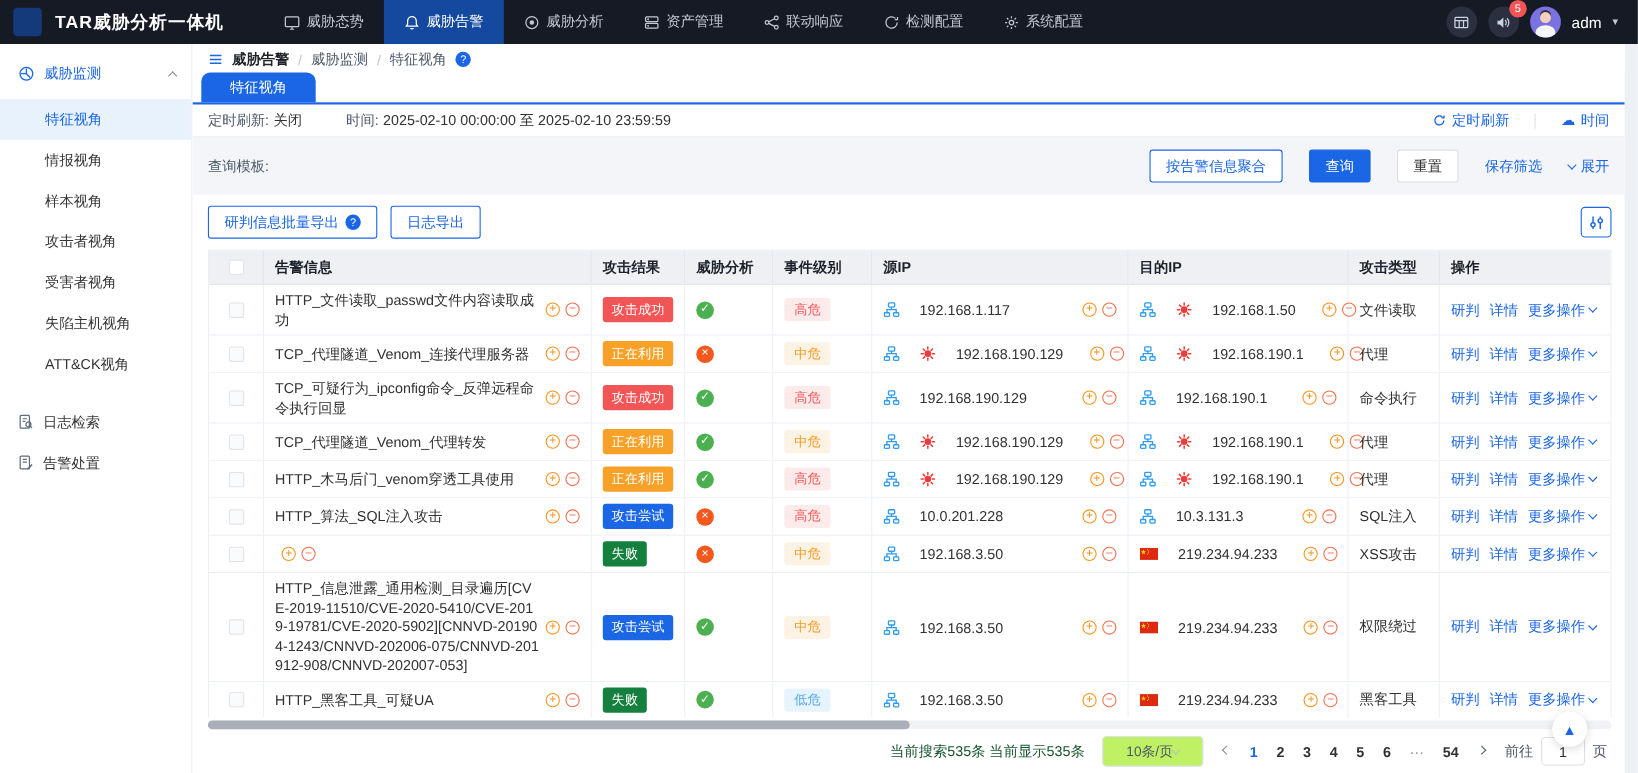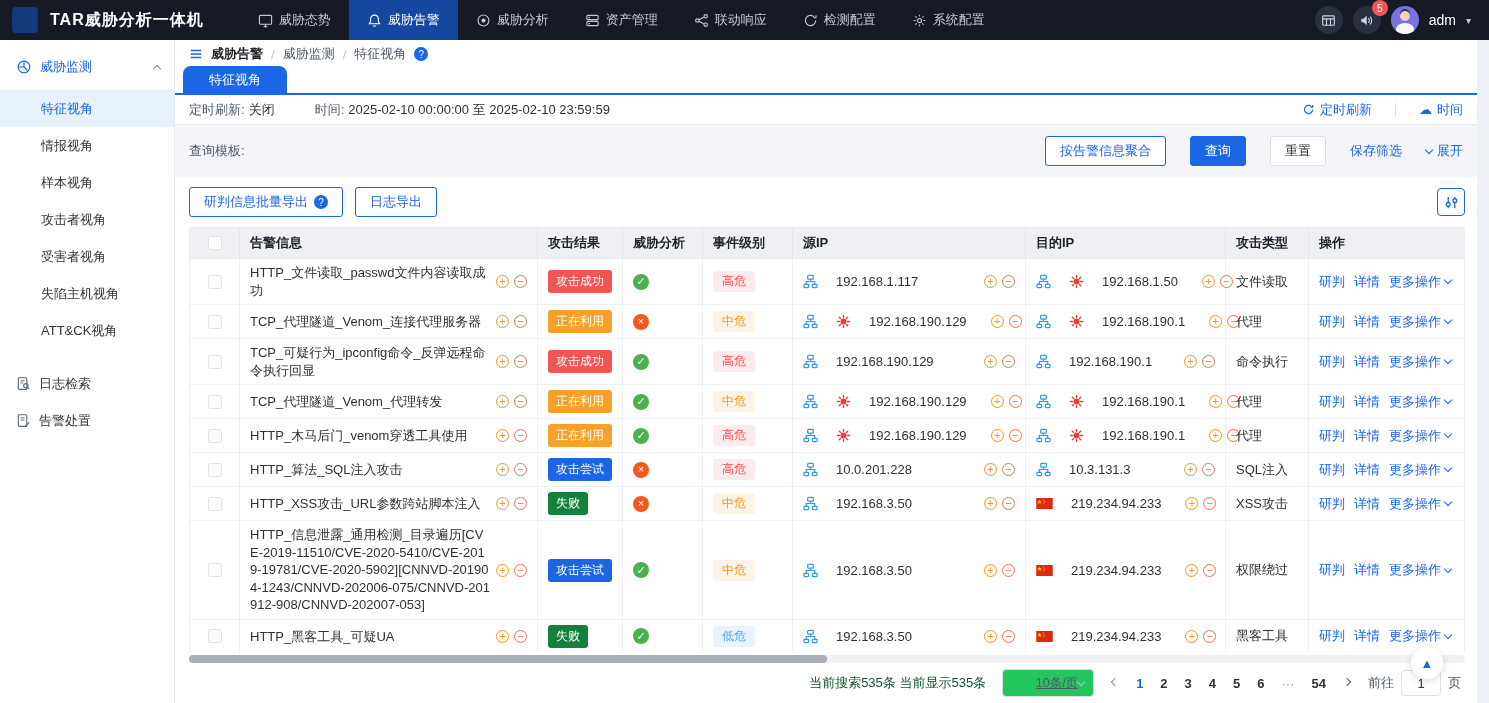--- a/index.html
+++ b/index.html
@@ -109,21 +109,21 @@
   .chev.left { transform:rotate(135deg); }
   .chev.right { transform:rotate(-45deg); }
   .chev.gray { color:#b9bec7; }
 
   .hscroll { height:8px; background:#f1f2f5; border-radius:4px; margin-top:3px; position:relative; flex:none; }
   .hscroll .thumb { position:absolute; left:0; top:0; height:8px; width:50%; background:#a9aeb8; border-radius:4px; cursor:pointer; }
 
   
   .footer { height:40px; display:flex; align-items:center; justify-content:flex-end; gap:16px; padding-right:4px; flex:none; }
   .summary { color:#14532d; }
-  .psize { width:92px; height:28px; border:1px solid #dcdfe6; border-radius:4px; display:flex; align-items:center; justify-content:flex-end; padding:0 9px; color:#4e5969; font-size:12.5px; cursor:pointer; background:#22c55e;text-decoration:underline; }
+  .psize { width:92px; height:28px; border:1px solid #dcdfe6; border-radius:4px; display:flex; align-items:center; justify-content:center; padding:0 9px; color:#4e5969; font-size:12.5px; cursor:pointer; background:#bef264; }
   .pages { display:flex; align-items:center; gap:17px; font-weight:bold; }
   .pnum { cursor:pointer; color:#303133; }
   .pnum.active { color:#1a66e5; }
   .pnum.dots { color:#8a9099; font-weight:normal; }
   .parrow { cursor:pointer; color:#8a9099; display:inline-flex; padding:0 2px; }
   .goto { display:flex; align-items:center; gap:7px; color:#4e5969; }
   .goto input { width:40px; height:26px; border:1px solid #dcdfe6; border-radius:4px; text-align:center; font-size:13px; color:#303133; font-family:inherit; }
   .backtop { position:absolute; right:34px; bottom:24px; width:32px; height:32px; border-radius:50%; background:#fff; box-shadow:0 2px 8px rgba(0,0,0,.15); display:flex; align-items:center; justify-content:center; color:#1a66e5; font-size:13px; cursor:pointer; z-index:9; }
 </style>
 </head>
@@ -807,21 +807,20 @@
                 <span class="chev"></span>
               </a>
     </div>
   </div>
 
   <div class="tr">
     <div class="td c-check">
               <span class="cbx"></span>
             </div>
     <div class="td">
-      <span class="alert-text">HTTP_XSS攻击_URL参数跨站脚本注入</span>
       <span class="pm">
         <span class="cplus">+</span>
         <span class="cminus">−</span>
       </span>
     </div>
     <div class="td">
               <span class="badge gray">失败</span>
             </div>
     <div class="td c-model fail">
 

